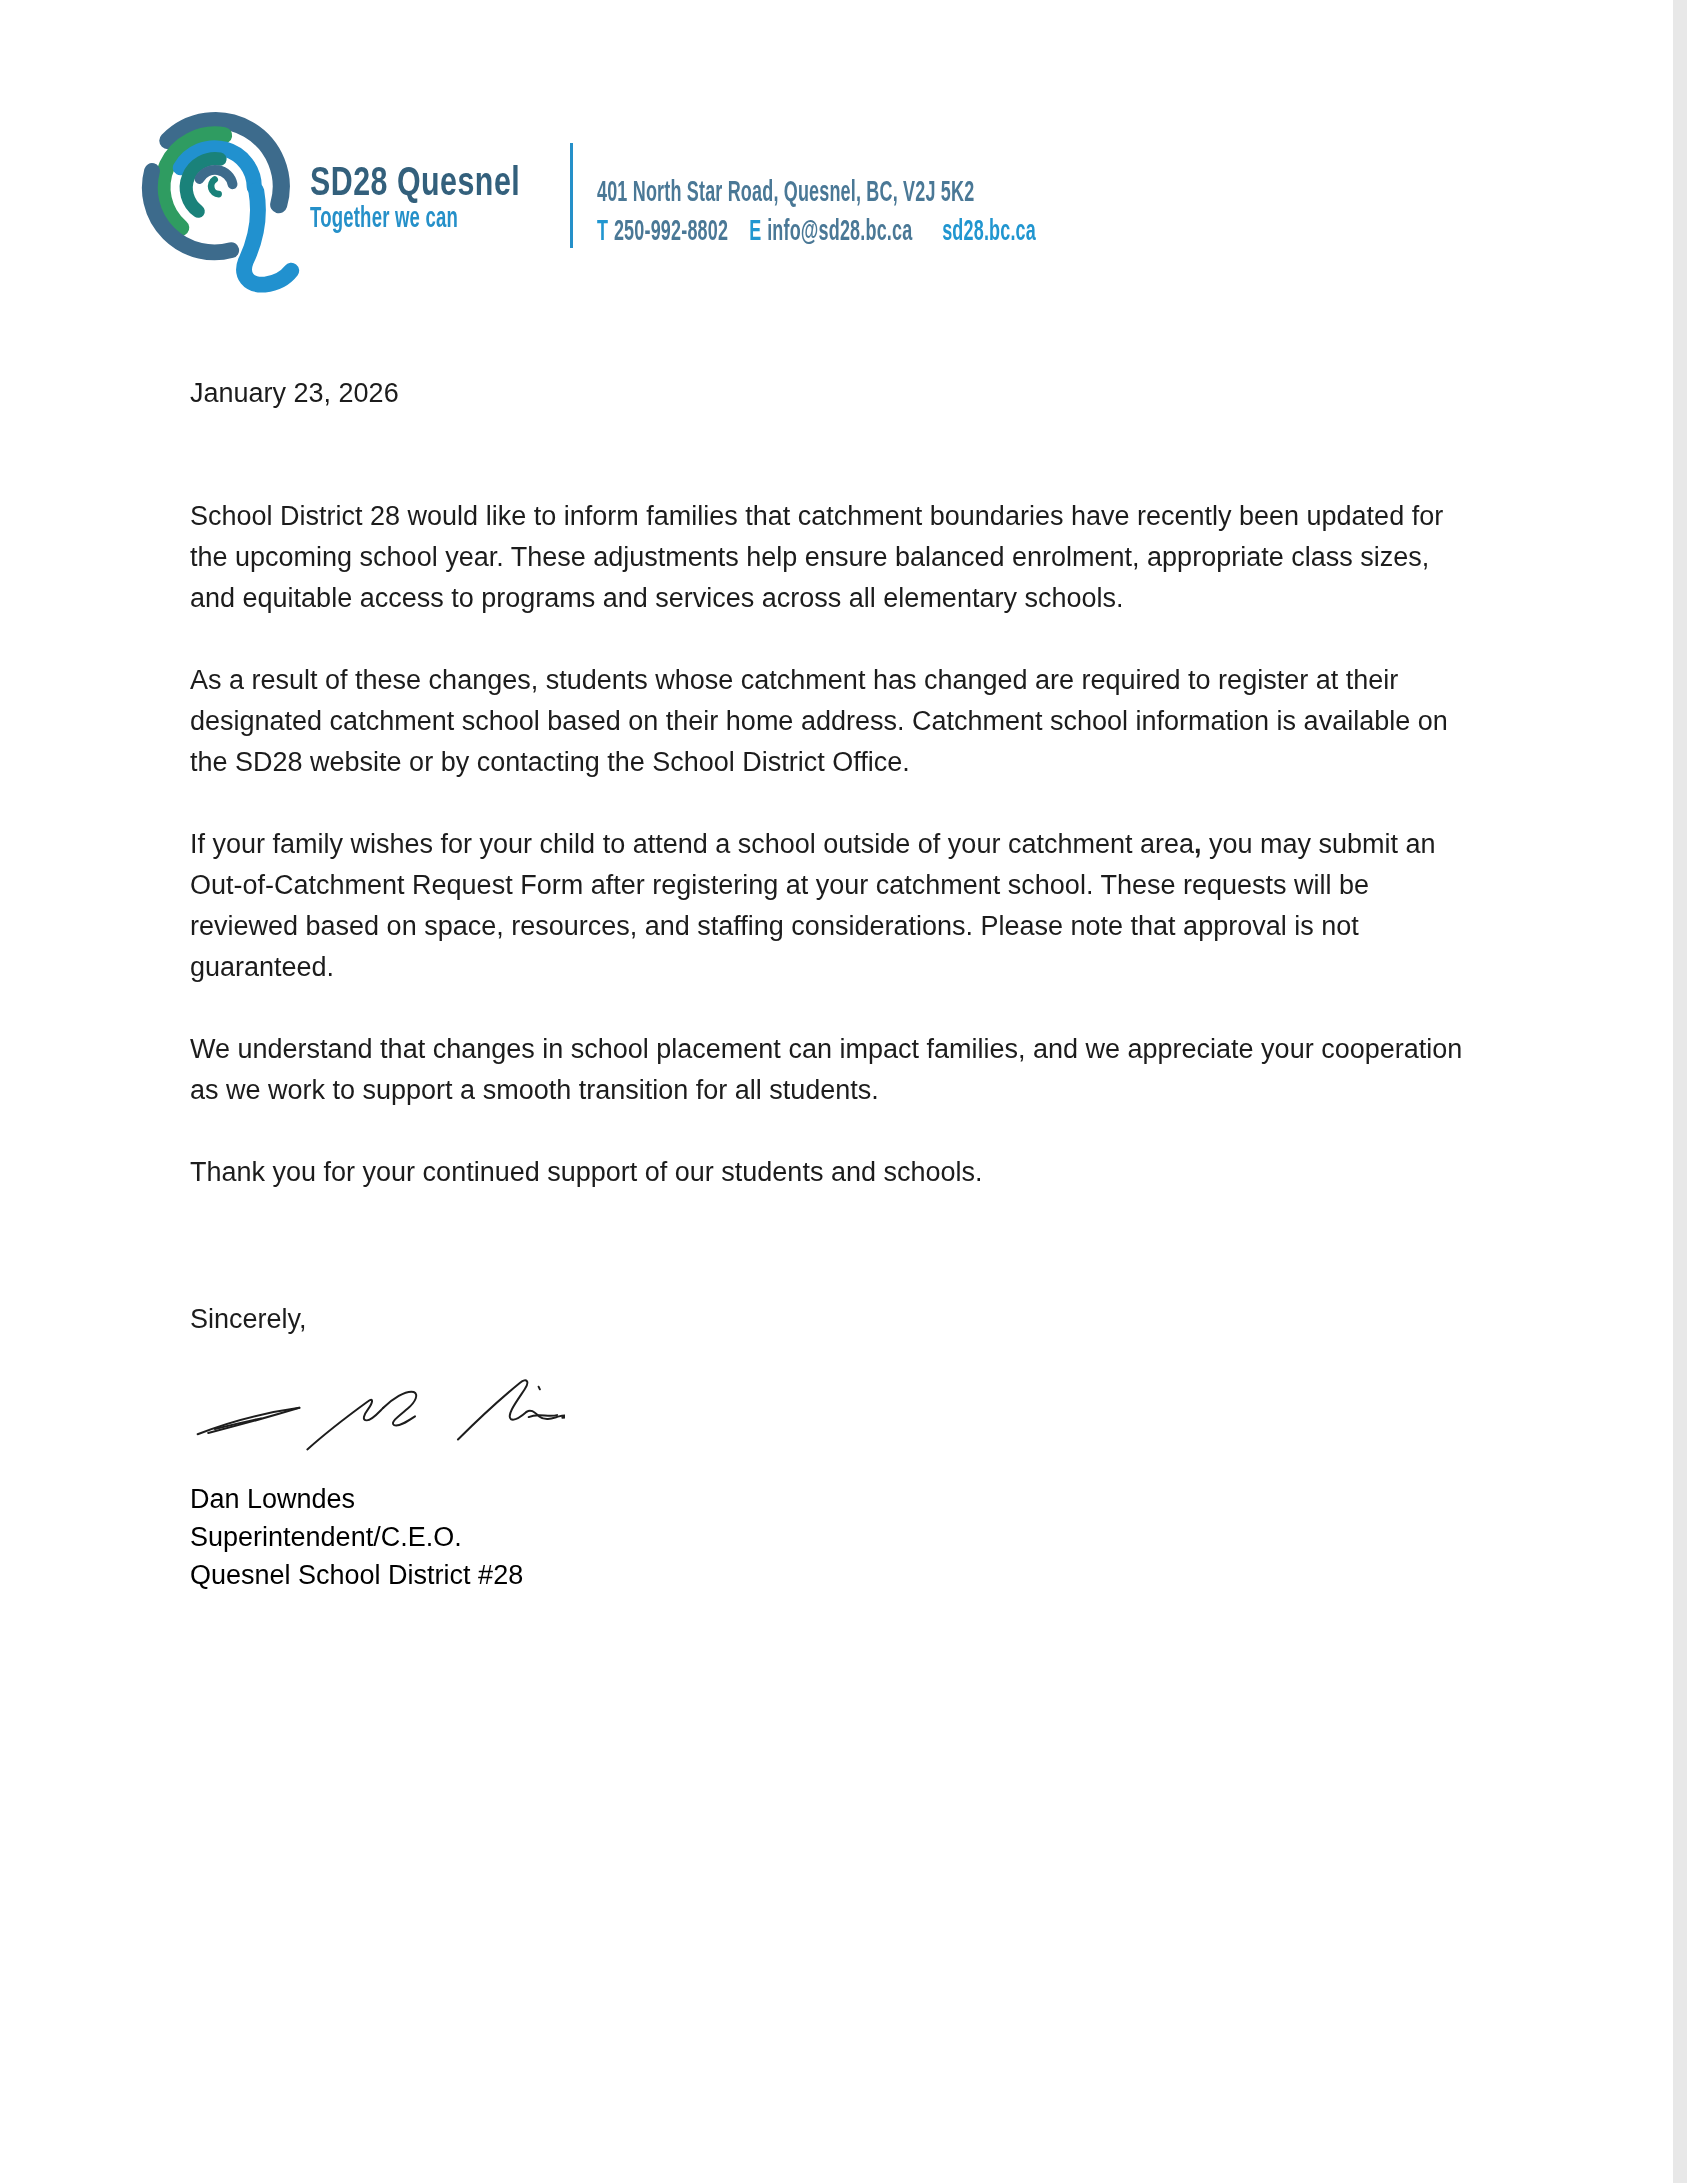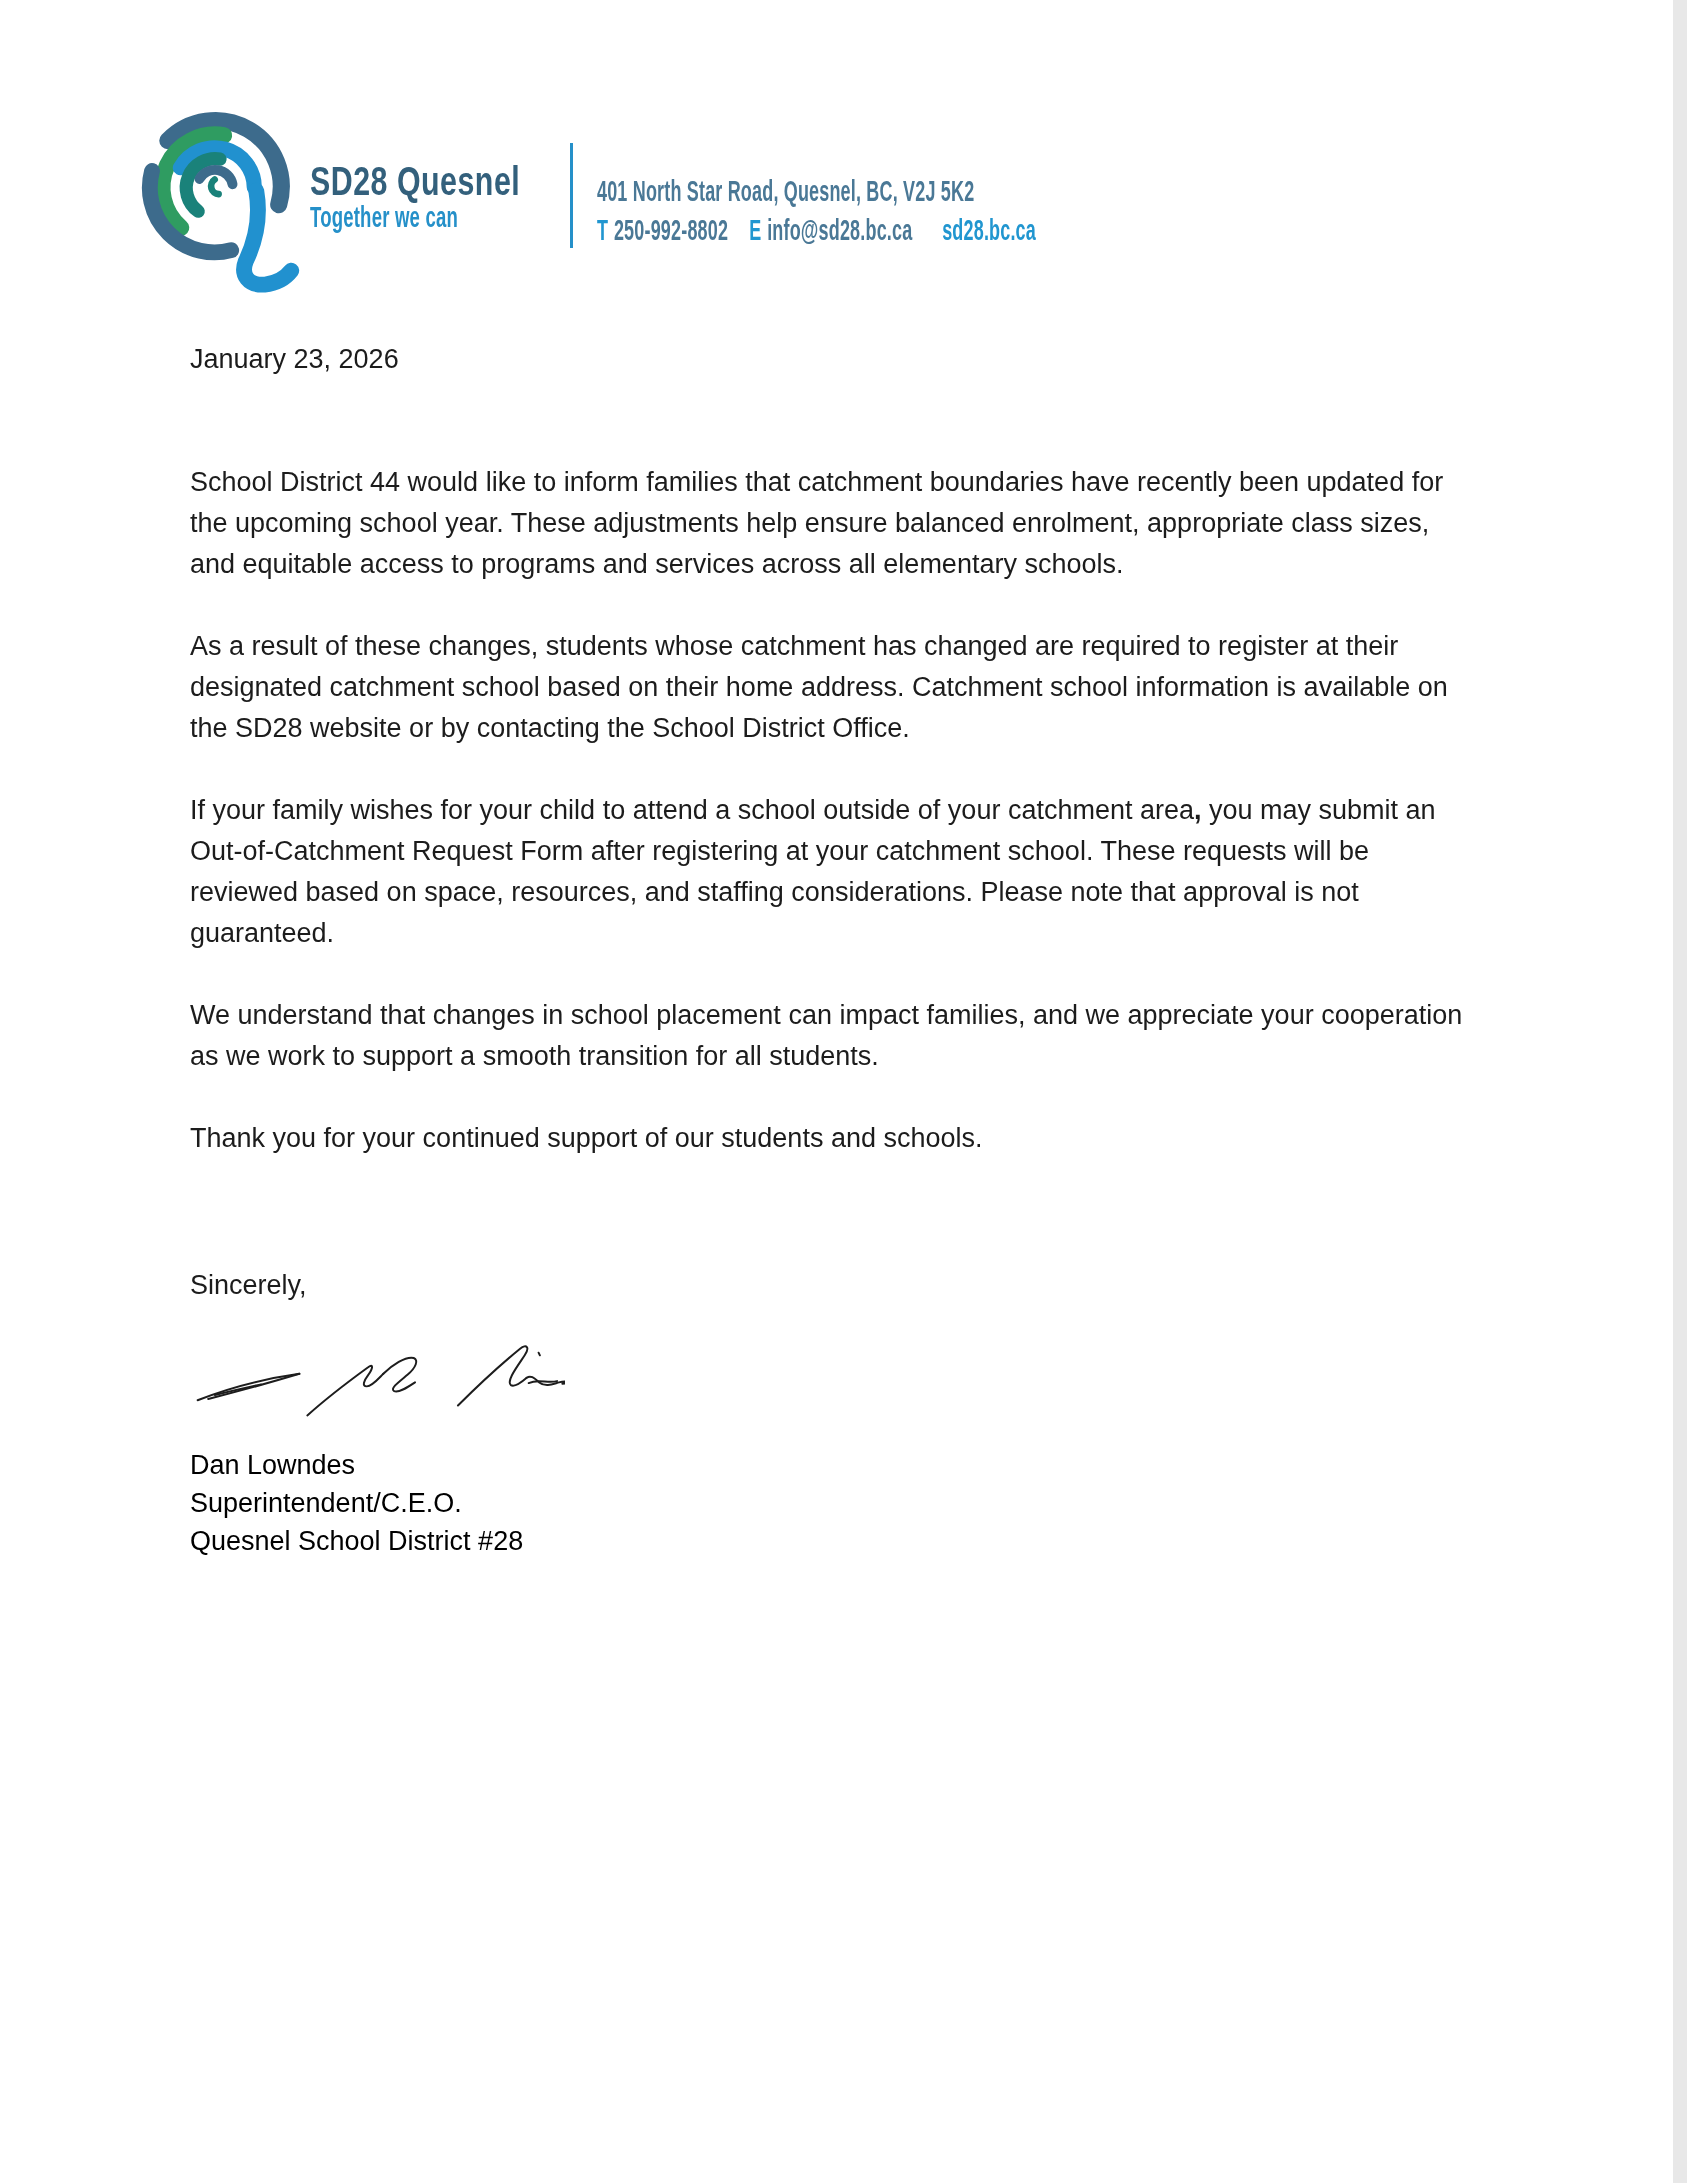--- a/index.html
+++ b/index.html
@@ -39,21 +39,21 @@
     transform:scaleX(0.62); transform-origin:0 0; white-space:nowrap;
   }
   .contact-line1 { top:177px; }
   .contact-line2 { top:216px; }
   .contact-label { color:#2196d0; margin-right:9.3px; }
   .contact-gap   { margin-left:34px; }
   .contact-site  { color:#2196d0; margin-left:48px; }
 
   
   .letter-main {
-    position:absolute; left:190px; top:339px; width:1291px;
+    position:absolute; left:190px; top:373px; width:1291px;
     font-size:27px; line-height:41px; color:#1c1c1c;
   }
   .letter-main p { margin:0; }
   .p-date        { margin-bottom:82px !important; }
   .p-salutation  { margin-bottom:41px  !important; }
   .p-body        { margin-bottom:41px  !important; }
   .p-last        { margin-bottom:106px !important; }
   .p-valediction { margin-bottom:20px  !important; }
   .bold-comma    { font-weight:700; }
 
@@ -97,21 +97,21 @@
     <div class="contact-line2">
       <span class="contact-label">T</span><span>250-992-8802</span><span class="contact-label contact-gap">E</span><span>info@sd28.bc.ca</span><span class="contact-site">sd28.bc.ca</span>
     </div>
   </div>
 
   <div class="letter-main">
 
     <p class="p-date">January 23, 2026</p>
 
 
-    <p class="p-body">School District 44 would like to inform families that catchment boundaries have recently been updated for the upcoming school year. These adjustments help ensure balanced enrolment, appropriate class sizes, and equitable access to programs and services across all elementary schools.</p>
+    <p class="p-body">School District 28 would like to inform families that catchment boundaries have recently been updated for the upcoming school year. These adjustments help ensure balanced enrolment, appropriate class sizes, and equitable access to programs and services across all elementary schools.</p>
 
     <p class="p-body">As a result of these changes, students whose catchment has changed are required to register at their designated catchment school based on their home address. Catchment school information is available on the SD28 website or by contacting the School District Office.</p>
 
     <p class="p-body"><span>If your family wishes for your child to attend a school outside of your catchment area</span><span class="bold-comma">,</span><span> you may submit an Out-of-Catchment Request Form after registering at your catchment school. These requests will be reviewed based on space, resources, and staffing considerations. Please note that approval is not guaranteed.</span></p>
 
     <p class="p-body">We understand that changes in school placement can impact families, and we appreciate your cooperation as we work to support a smooth transition for all students.</p>
 
 
     <p class="p-body p-last">Thank you for your continued support of our students and schools.</p>
 

